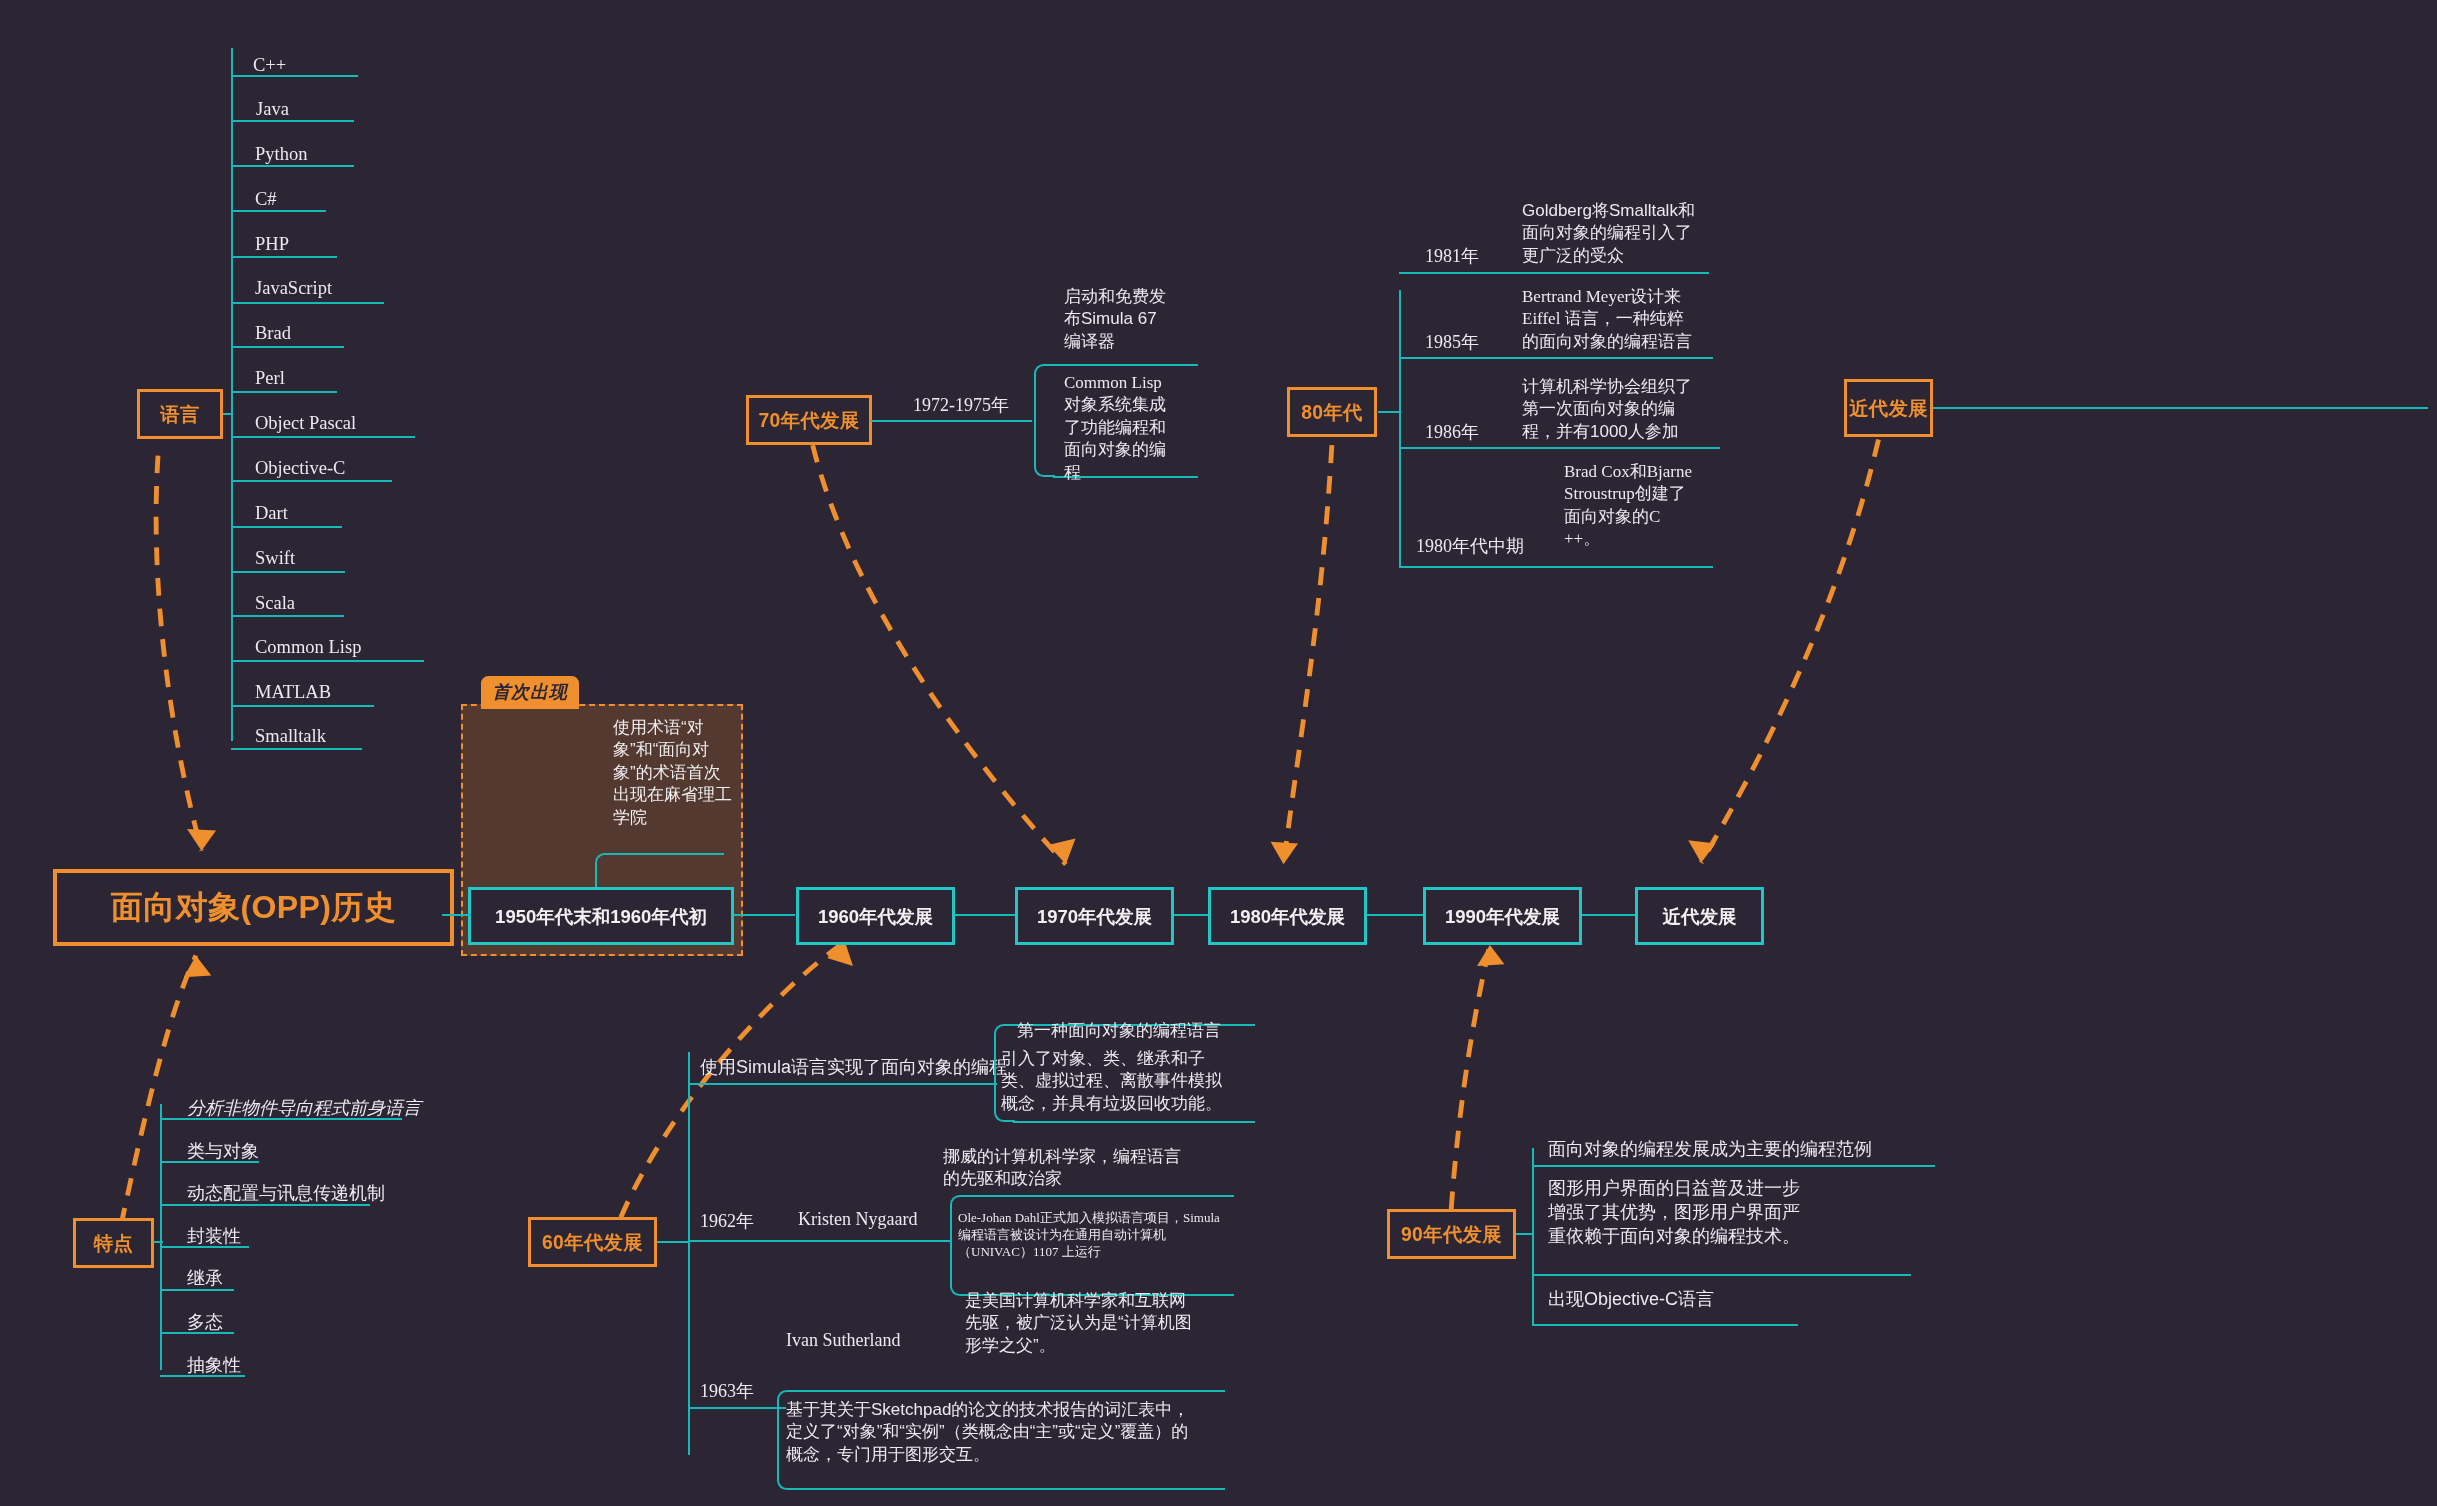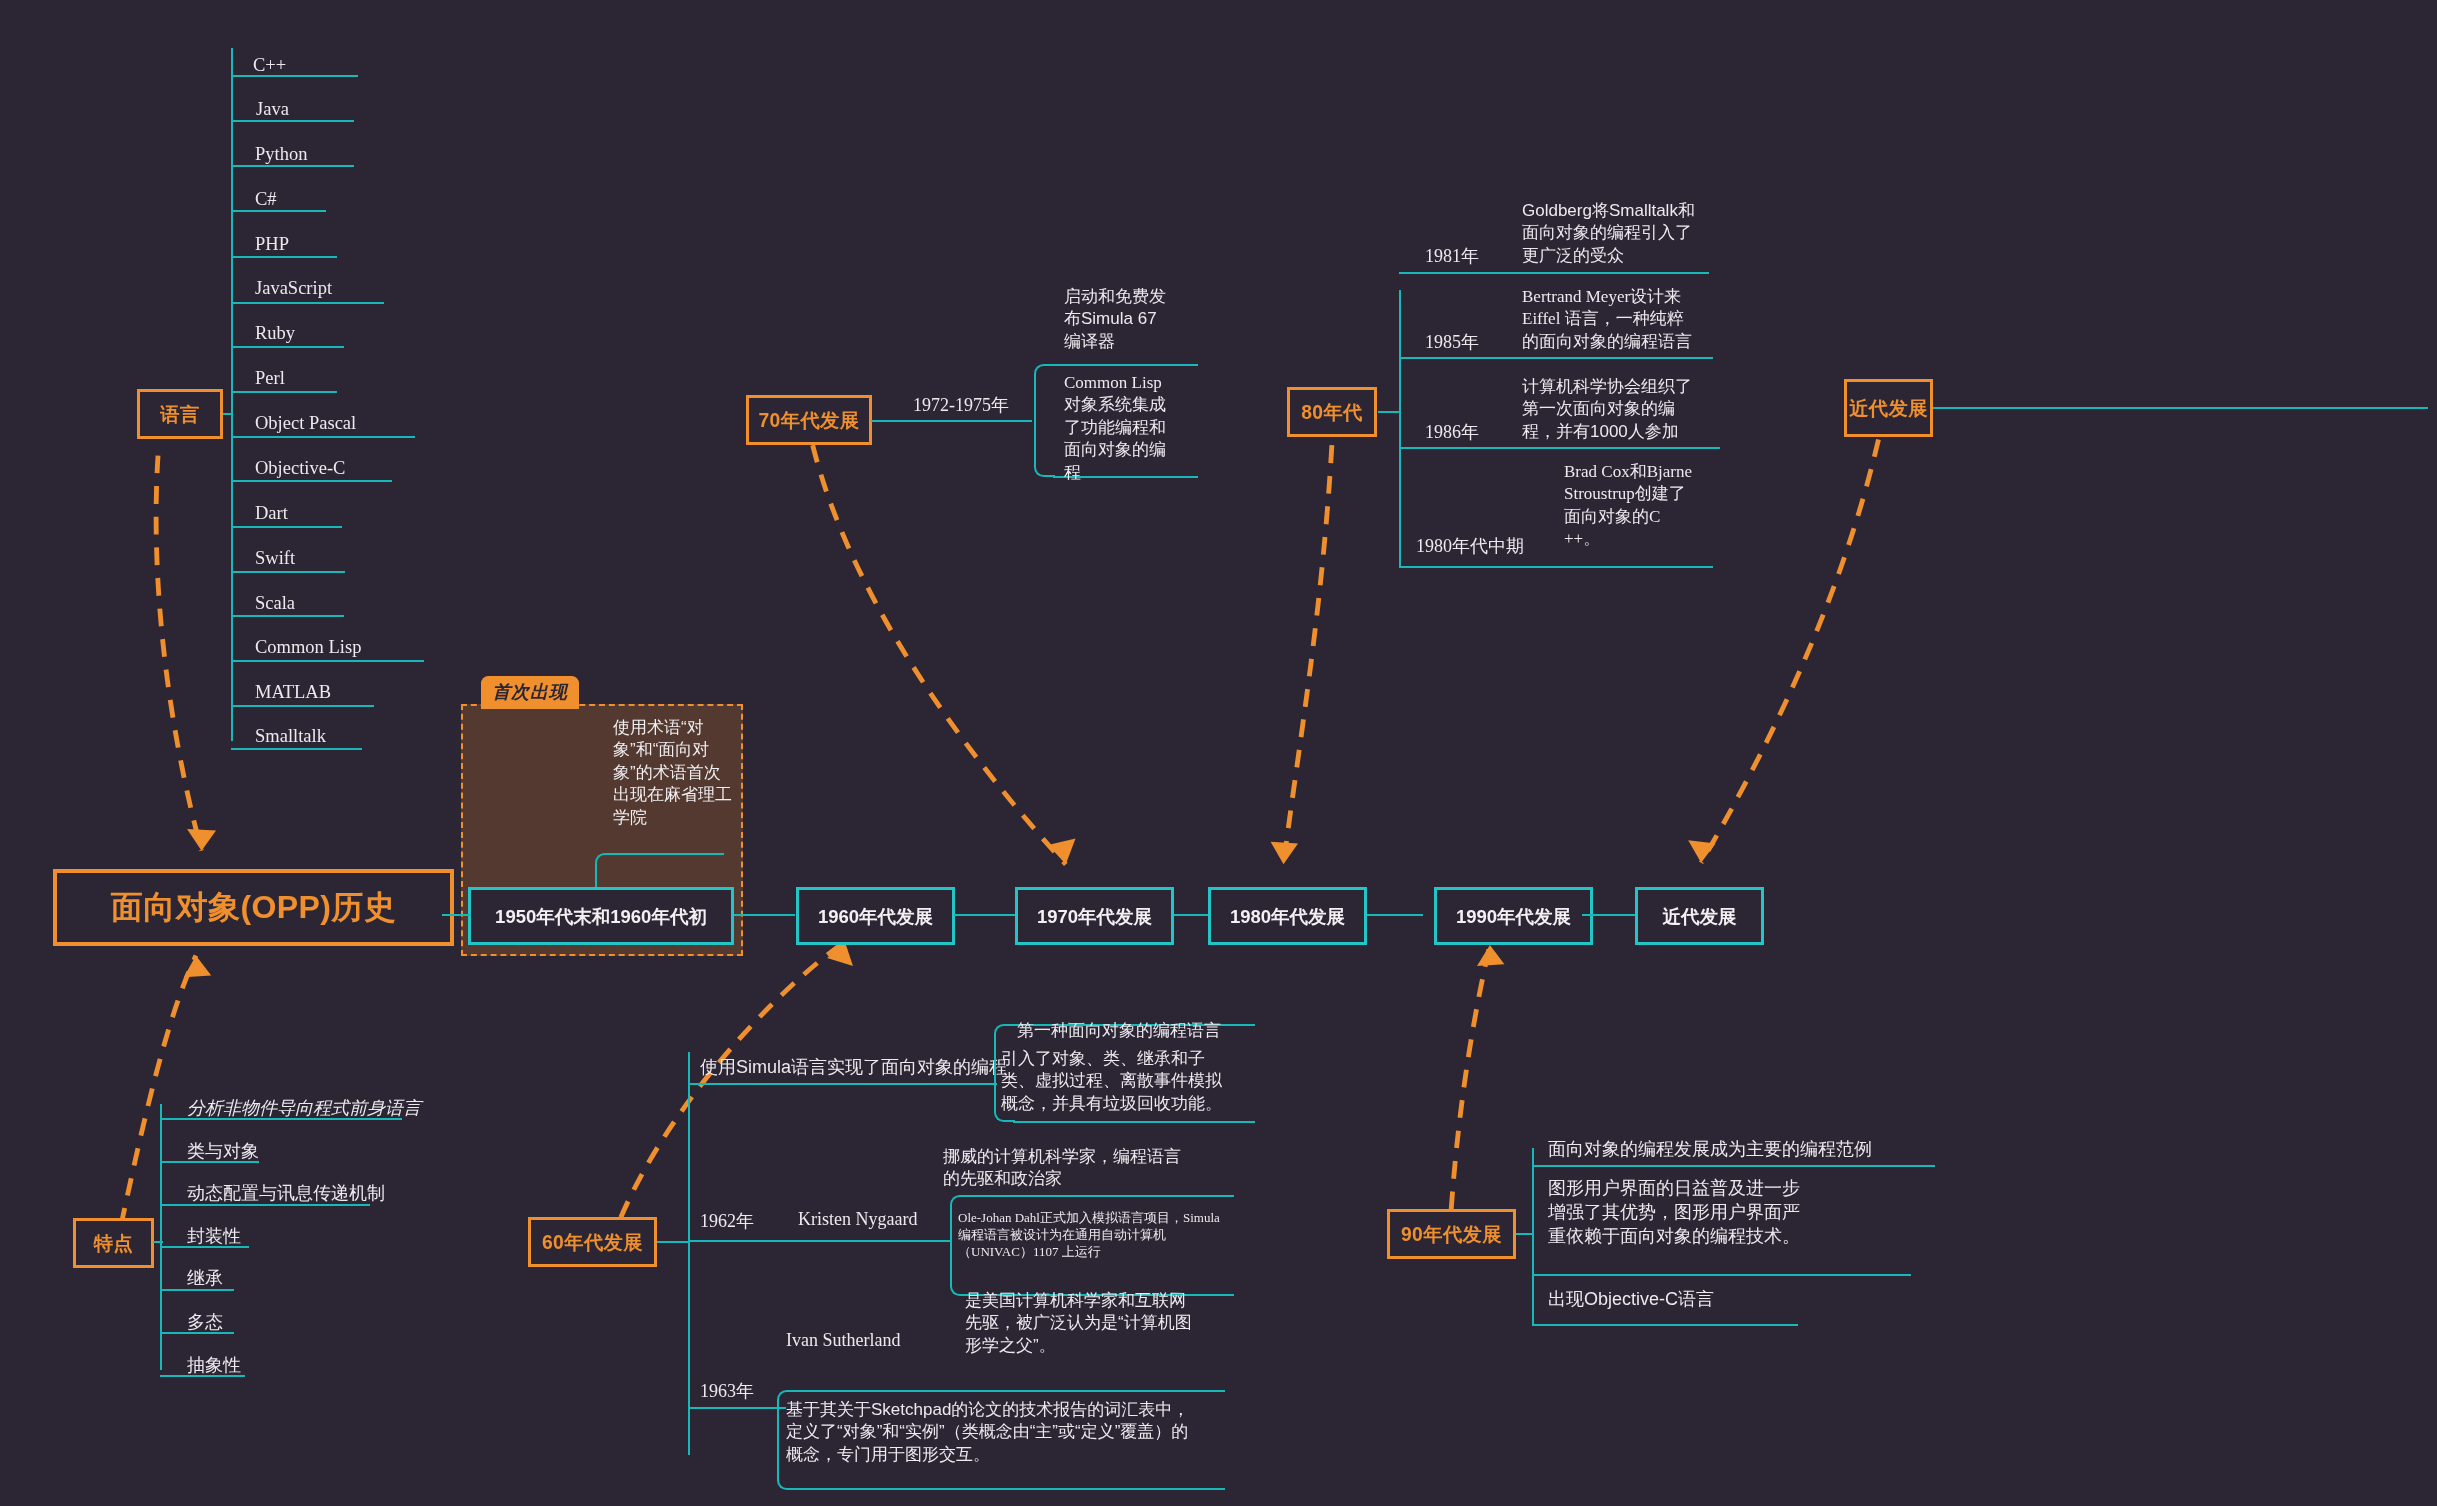--- a/index.html
+++ b/index.html
@@ -123,21 +123,21 @@
 
   <div class="leaf" style="left:255px;top:189px;font-size:18.5px;">C#</div>
   <div class="h-line" style="left:231px;top:210px;width:95px;"></div>
 
   <div class="leaf" style="left:255px;top:234px;font-size:18.5px;">PHP</div>
   <div class="h-line" style="left:231px;top:256px;width:106px;"></div>
 
   <div class="leaf" style="left:255px;top:278px;font-size:18.5px;">JavaScript</div>
   <div class="h-line" style="left:231px;top:302px;width:153px;"></div>
 
-  <div class="leaf" style="left:255px;top:323px;font-size:18.5px;">Ruby</div>
+  <div class="leaf" style="left:255px;top:323px;font-size:18.5px;">Brad</div>
   <div class="h-line" style="left:231px;top:346px;width:113px;"></div>
 
   <div class="leaf" style="left:255px;top:368px;font-size:18.5px;">Perl</div>
   <div class="h-line" style="left:231px;top:391px;width:106px;"></div>
 
   <div class="leaf" style="left:255px;top:413px;font-size:18.5px;">Object Pascal</div>
   <div class="h-line" style="left:231px;top:436px;width:184px;"></div>
 
   <div class="leaf" style="left:255px;top:458px;font-size:18.5px;">Objective-C</div>
   <div class="h-line" style="left:231px;top:480px;width:161px;"></div>
@@ -207,21 +207,21 @@
   <div class="cbox" id="tl-2" style="left:1015px;top:887px;width:159px;height:58px;font-size:18.5px;">
     <span>1970年代发展</span>
   </div>
   <div class="h-line" style="left:1174px;top:914px;width:35px;"></div>
 
   <div class="cbox" id="tl-3" style="left:1208px;top:887px;width:159px;height:58px;font-size:18.5px;">
     <span>1980年代发展</span>
   </div>
   <div class="h-line" style="left:1367px;top:914px;width:56px;"></div>
 
-  <div class="cbox" id="tl-4" style="left:1423px;top:887px;width:159px;height:58px;font-size:18.5px;margin-left:11px;">
+  <div class="cbox" id="tl-4" style="left:1423px;top:887px;width:159px;height:58px;font-size:18.5px;">
     <span>1990年代发展</span>
   </div>
   <div class="h-line" style="left:1582px;top:914px;width:55px;"></div>
 
   <div class="cbox" id="tl-5" style="left:1635px;top:887px;width:129px;height:58px;font-size:18.5px;">
     <span>近代发展</span>
   </div>
 
   <div class="obox" id="d70-box" style="left:746px;top:395px;width:126px;height:50px;font-size:19.3px;">
     <span>70年代发展</span>

